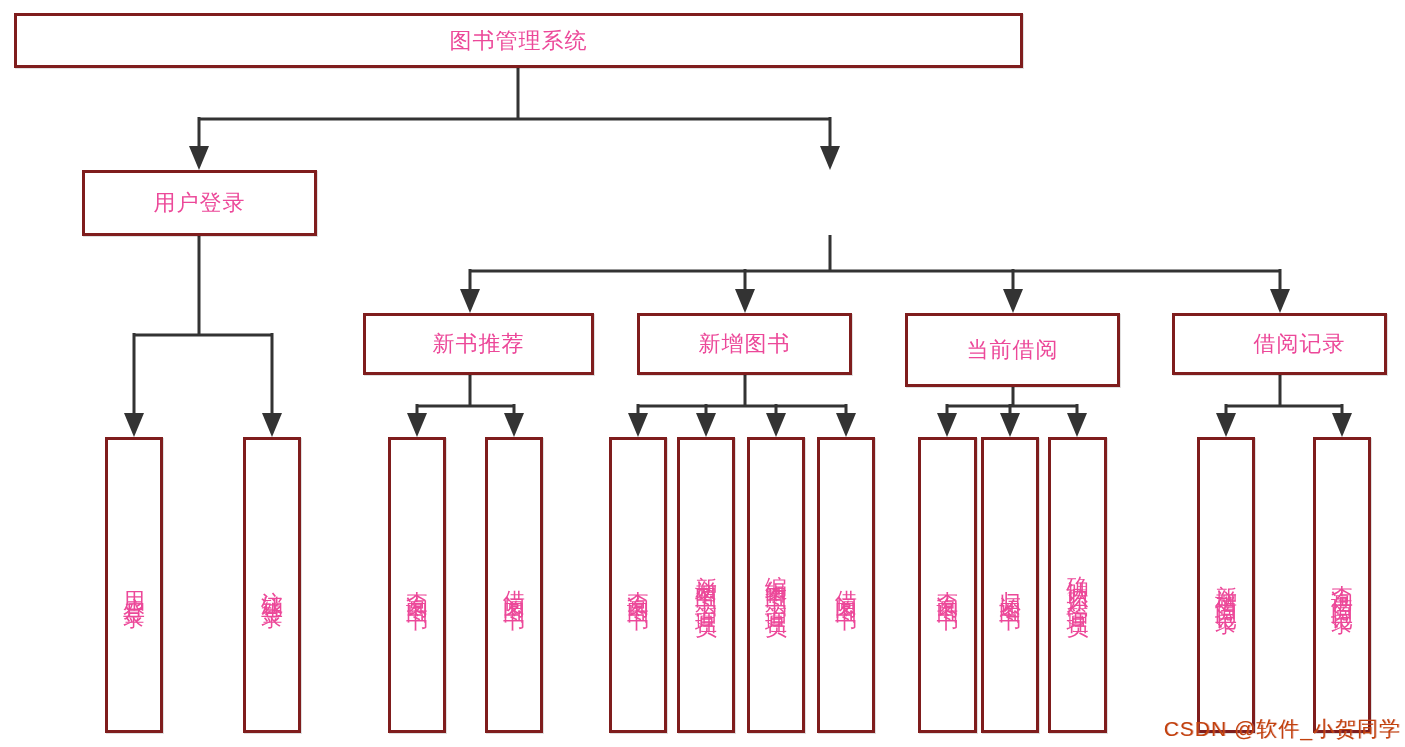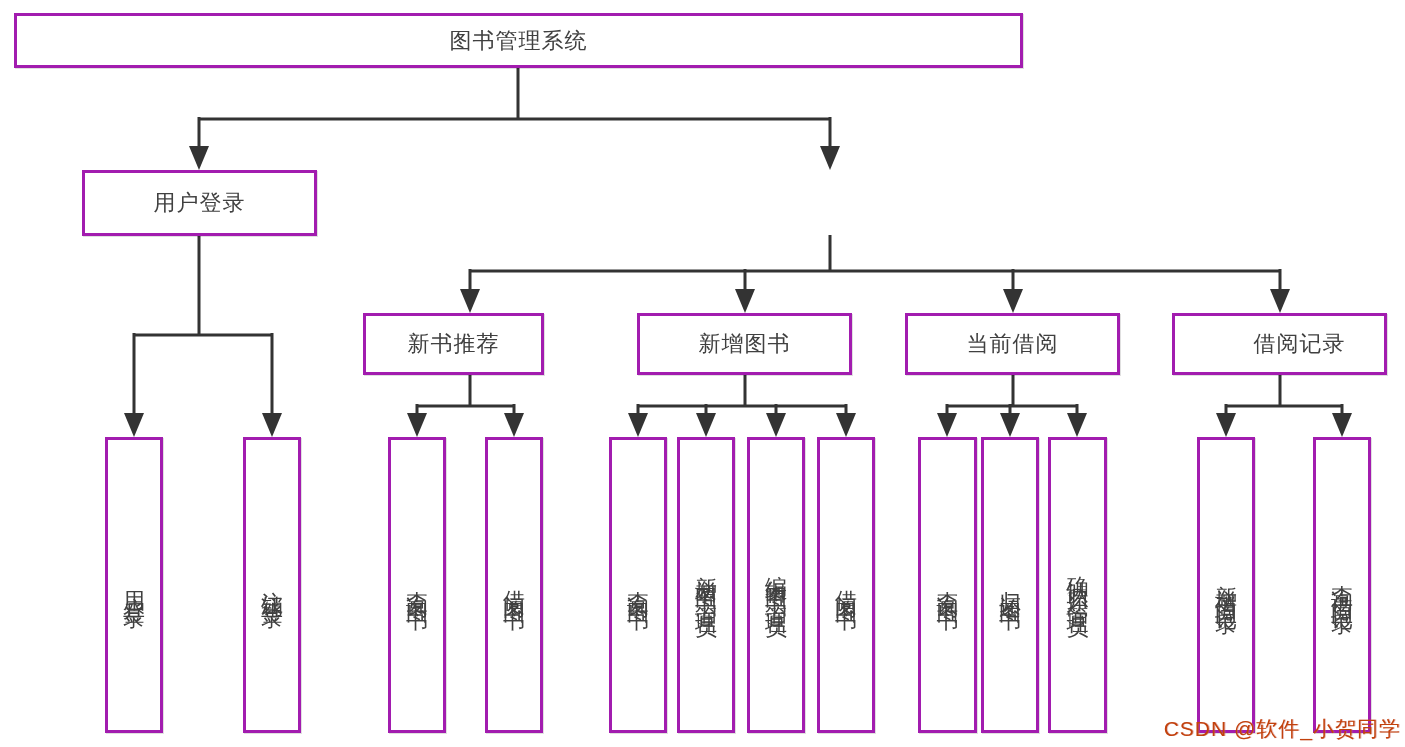--- a/index.html
+++ b/index.html
@@ -13,23 +13,23 @@
   }
   #edges {
     position: absolute;
     left: 0; top: 0;
     width: 1405px; height: 747px;
     pointer-events: none;
   }
   .node {
     position: absolute;
     box-sizing: border-box;
-    border: 3px solid #a21caf;
+    border: 3px solid #7f1d1d;
     background: #ffffff;
-    color: #404040;
+    color: #ec4899;
     display: flex;
     align-items: center;
     justify-content: center;
     font-size: 22px;
     line-height: 1;
     box-shadow: 1px 1px 0 rgba(0,0,0,0.12);
   }
   .h-node { letter-spacing: 1px; }
   .v-node span {
     writing-mode: vertical-rl;
@@ -98,27 +98,27 @@
   </svg>
 
   <div class="node h-node" style="left:14px; top:13px; width:1009px; height:55px;">
     <span>图书管理系统</span>
   </div>
 
   <div class="node h-node" style="left:82px; top:170px; width:235px; height:66px;">
     <span>用户登录</span>
   </div>
 
-  <div class="node h-node" style="left:363px; top:313px; width:181px; height:62px;">
+  <div class="node h-node" style="left:363px; top:313px; width:231px; height:62px;">
     <span>新书推荐</span>
   </div>
   <div class="node h-node" style="left:637px; top:313px; width:215px; height:62px;">
     <span>新增图书</span>
   </div>
-  <div class="node h-node" style="left:905px; top:313px; width:215px; height:62px;justify-content:center;">
+  <div class="node h-node" style="left:905px; top:313px; width:215px; height:74px;justify-content:center;">
     <span>当前借阅</span>
   </div>
   <div class="node h-node" style="left:1172px; top:313px; width:215px; height:62px;padding-left:40px;">
     <span>借阅记录</span>
   </div>
 
   <div class="node v-node" style="left:105px; top:437px; width:58px; height:296px;">
     <span>用户登录</span>
   </div>
   <div class="node v-node" style="left:243px; top:437px; width:58px; height:296px;">

